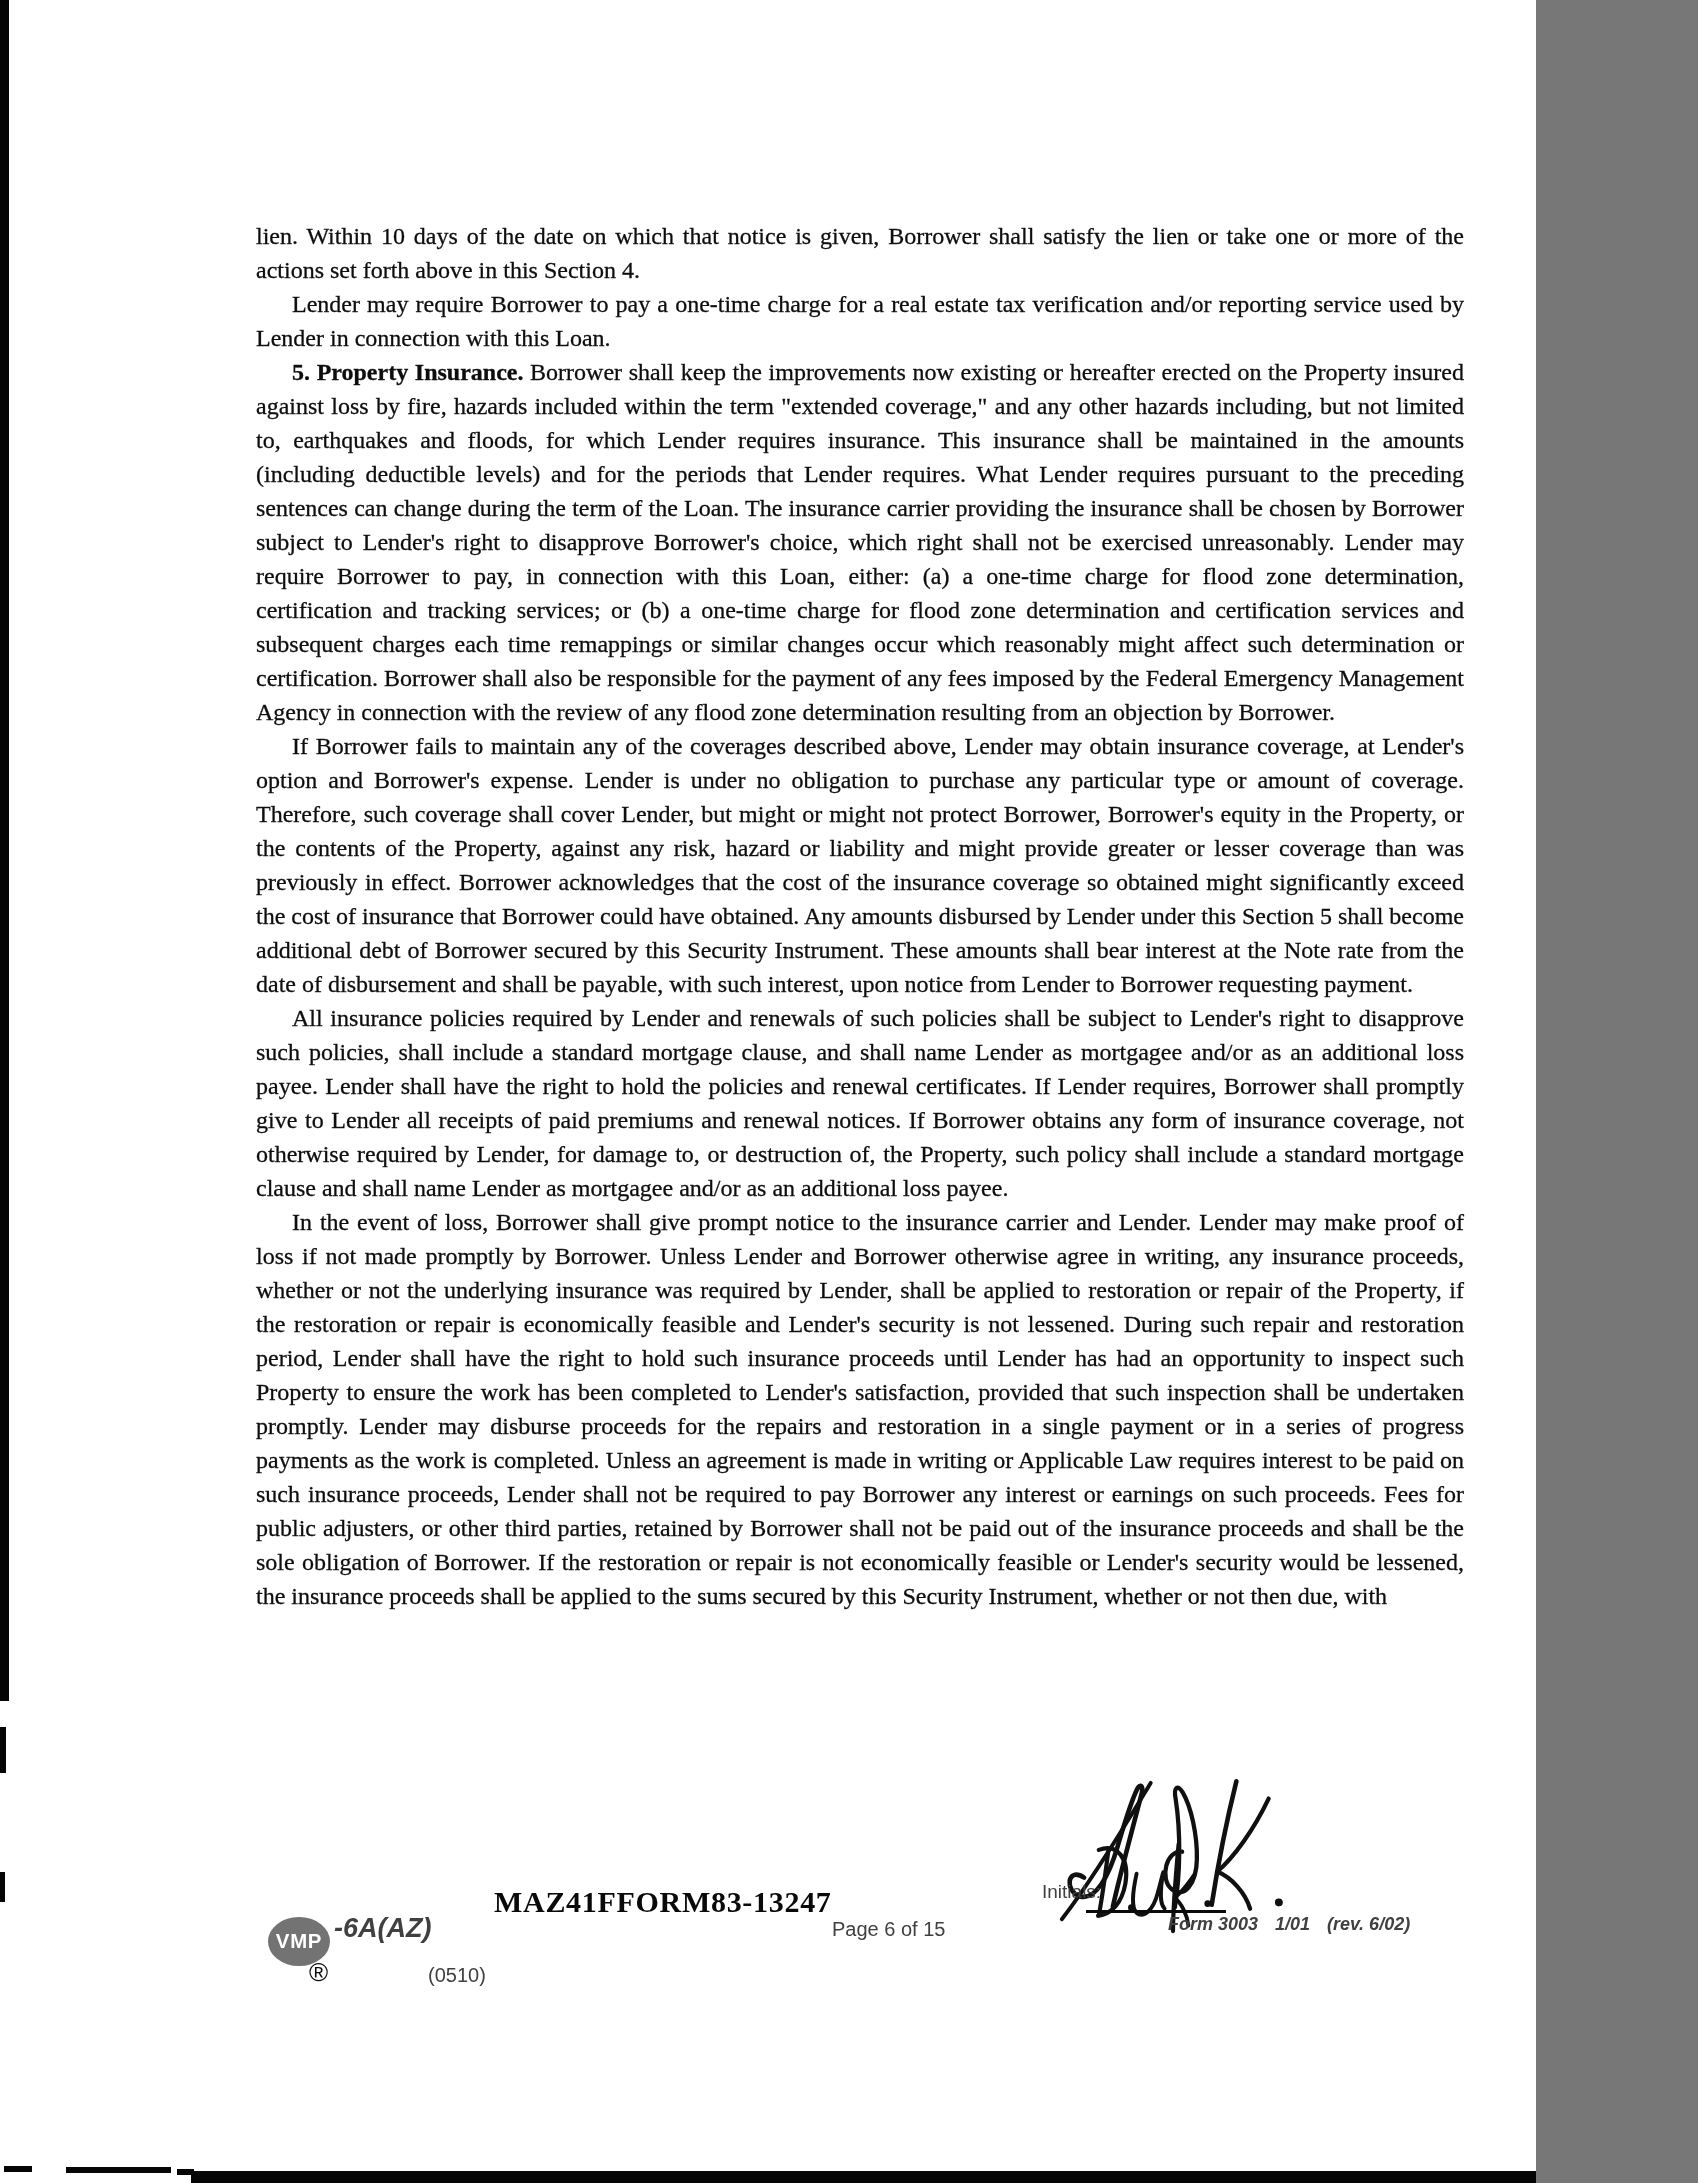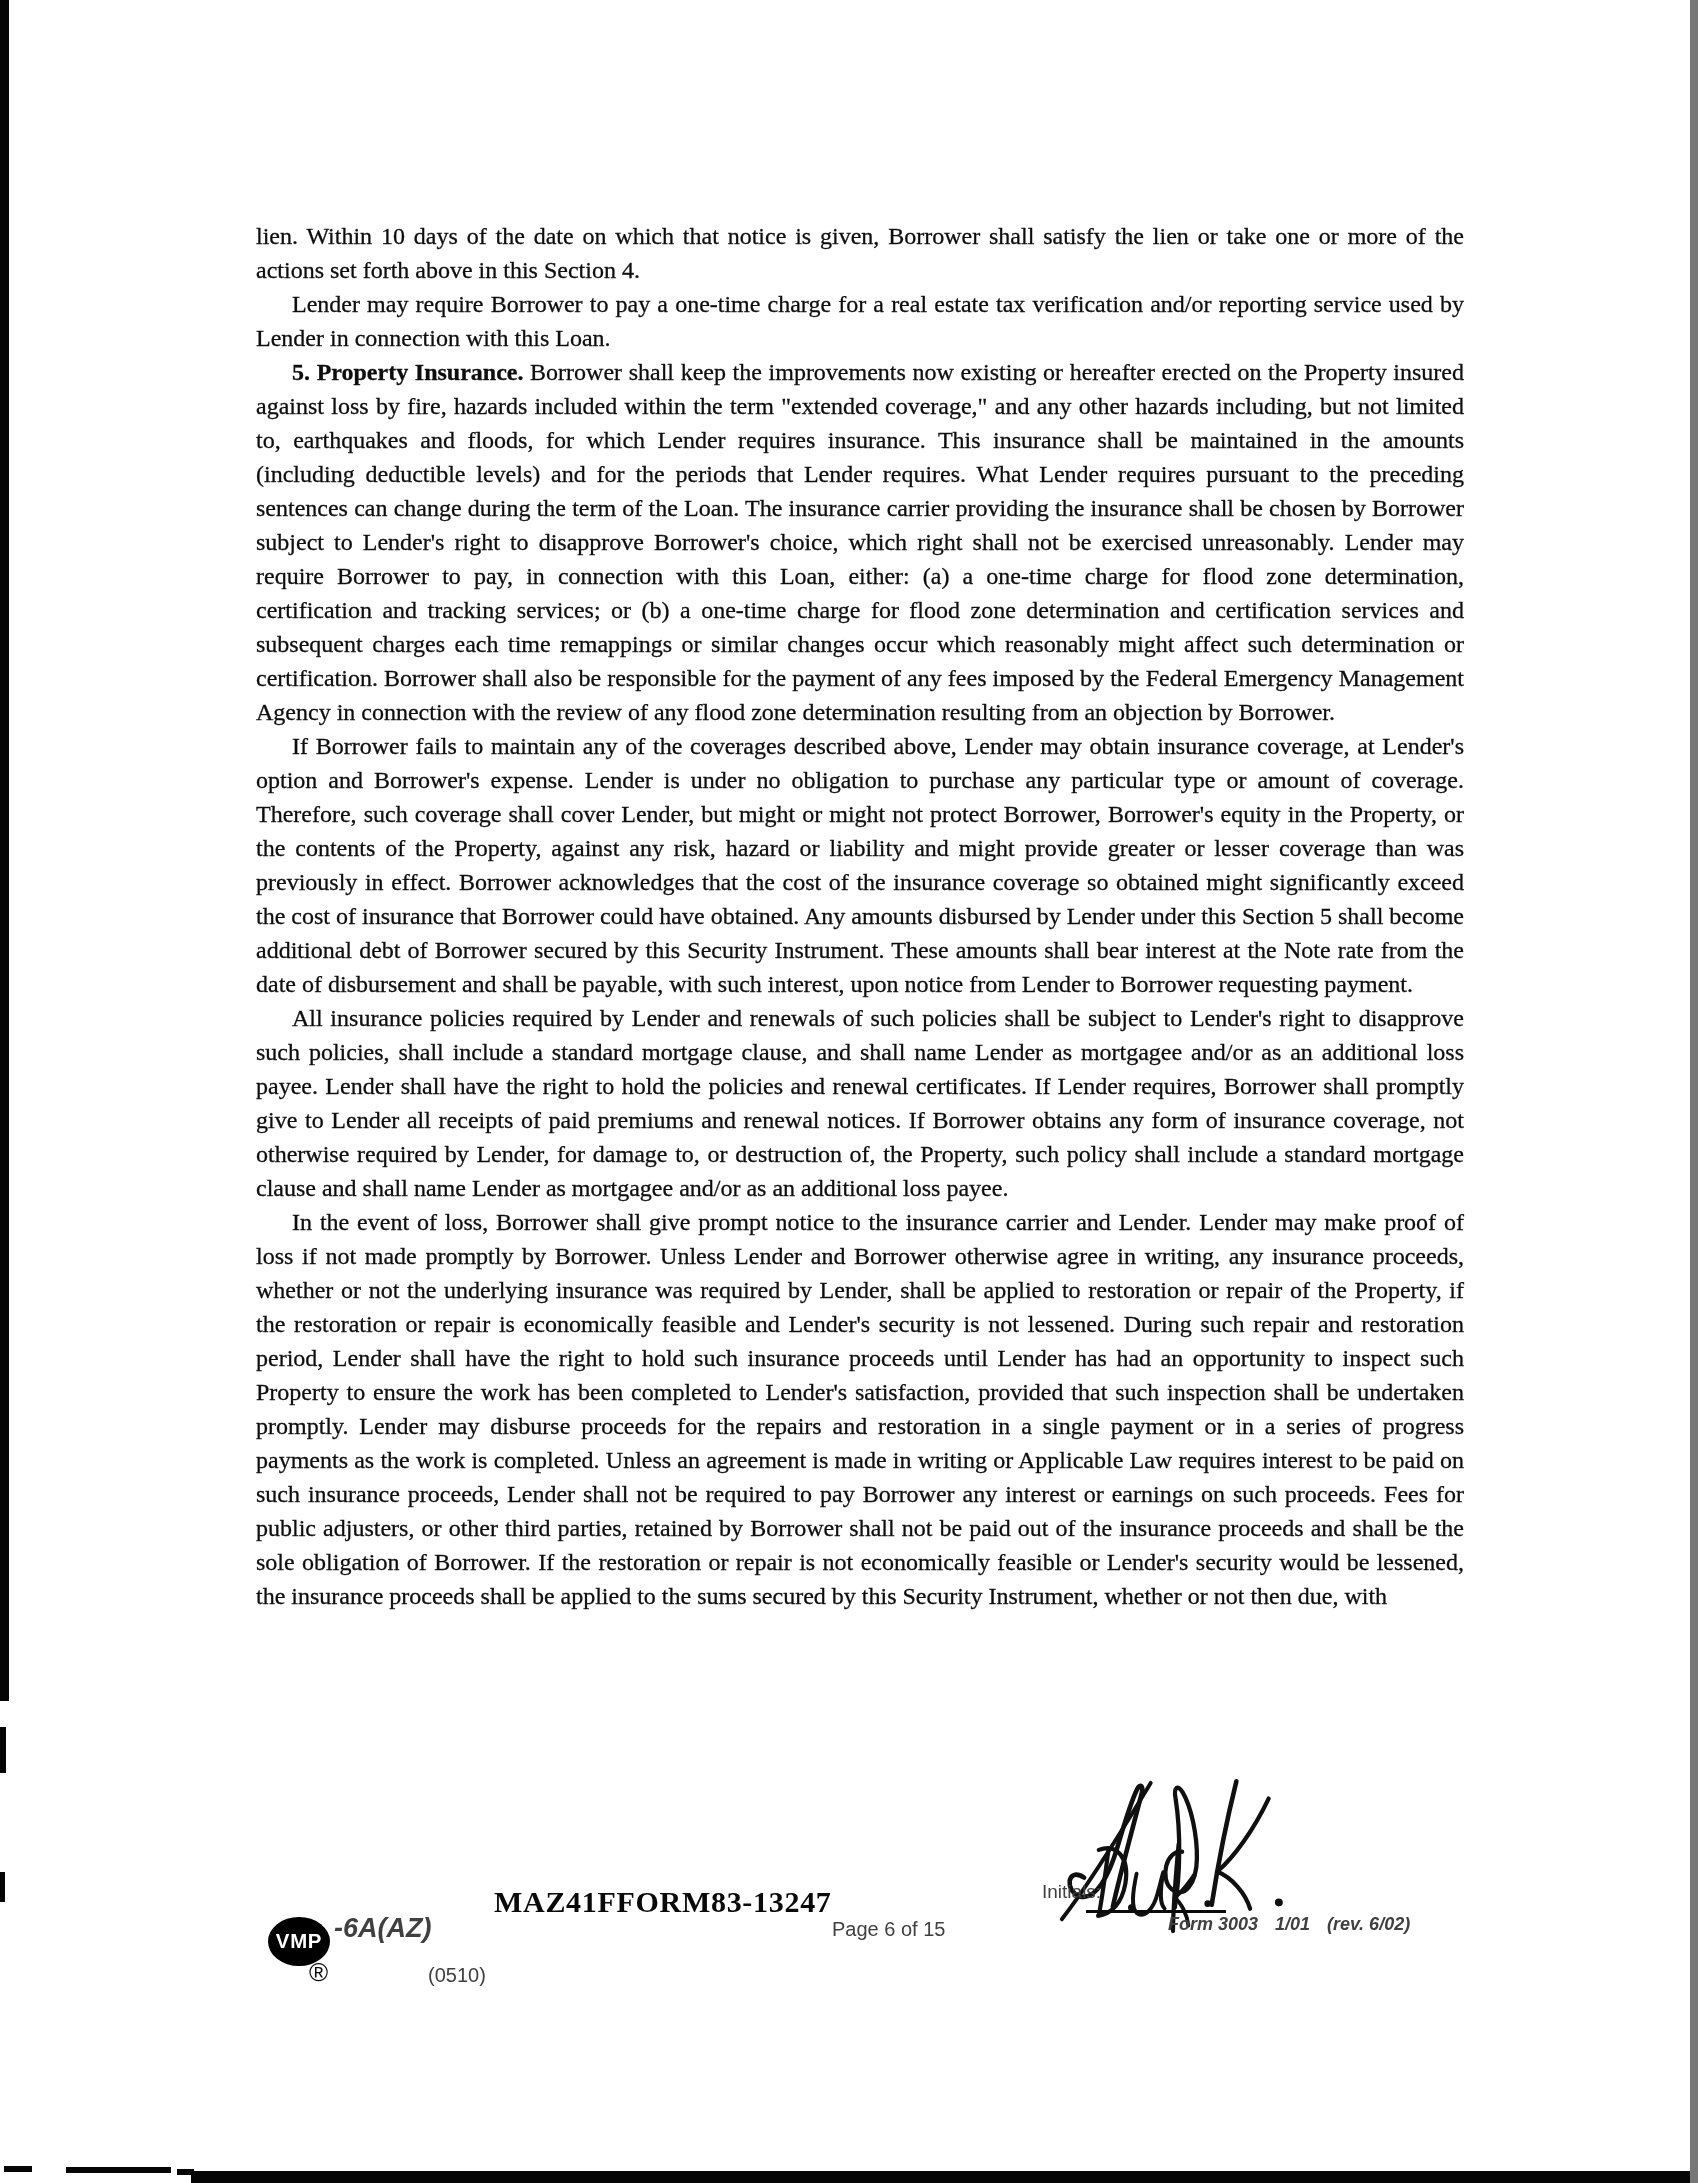--- a/index.html
+++ b/index.html
@@ -1,18 +1,18 @@
 <!DOCTYPE html>
 <html style="font-size:10.5px"><head>
 <meta charset="utf-8">
 <style>
   html,body{margin:0;padding:0;background:#777;}
   #page{
     position:relative;
-    width:1690px;height:2183px;
+    width:1536px;height:2183px;
     background:#ffffff;
     overflow:hidden;
     font-family:"Liberation Serif", serif;
     text-decoration:underline;
   }
   .abs{position:absolute;}
   
   #bodytext{
     left:256px;top:219px;width:1208px;
     color:#0d0d0d;
@@ -24,21 +24,21 @@
   #bodytext p.ind{text-indent:36px;}
   
   .sansfoot{font-family:"Liberation Sans", sans-serif;color:#404040;}
   #doc-code{
     left:494px;top:1885px;
     font-family:"Liberation Serif", serif;
     font-weight:bold;font-size:30px;letter-spacing:0.7px;color:#090909;text-align:right;
   }
   #vmp-ellipse{
     left:268px;top:1917px;width:62px;height:49px;
-    background:#000000;border-radius:50%;
+    background:#737373;border-radius:50%;
     display:flex;align-items:center;justify-content:center;
   }
   #vmp-ellipse span{
     color:#ffffff;font-family:"Liberation Sans", sans-serif;
     font-weight:bold;font-size:20.4px;letter-spacing:0.7px;
   }
   #reg-mark{left:309px;top:1957px;font-size:26px;color:#0a0a0a;font-family:"Liberation Sans", sans-serif;}
   #form-code-left{left:334px;top:1913px;font-size:27px;font-weight:bold;font-style:italic;text-align:right;}
   #form-rev-left{left:428px;top:1924px;font-size:20px;margin-top:40px;}
   #page-indicator{left:832px;top:1918px;font-size:20px;}

